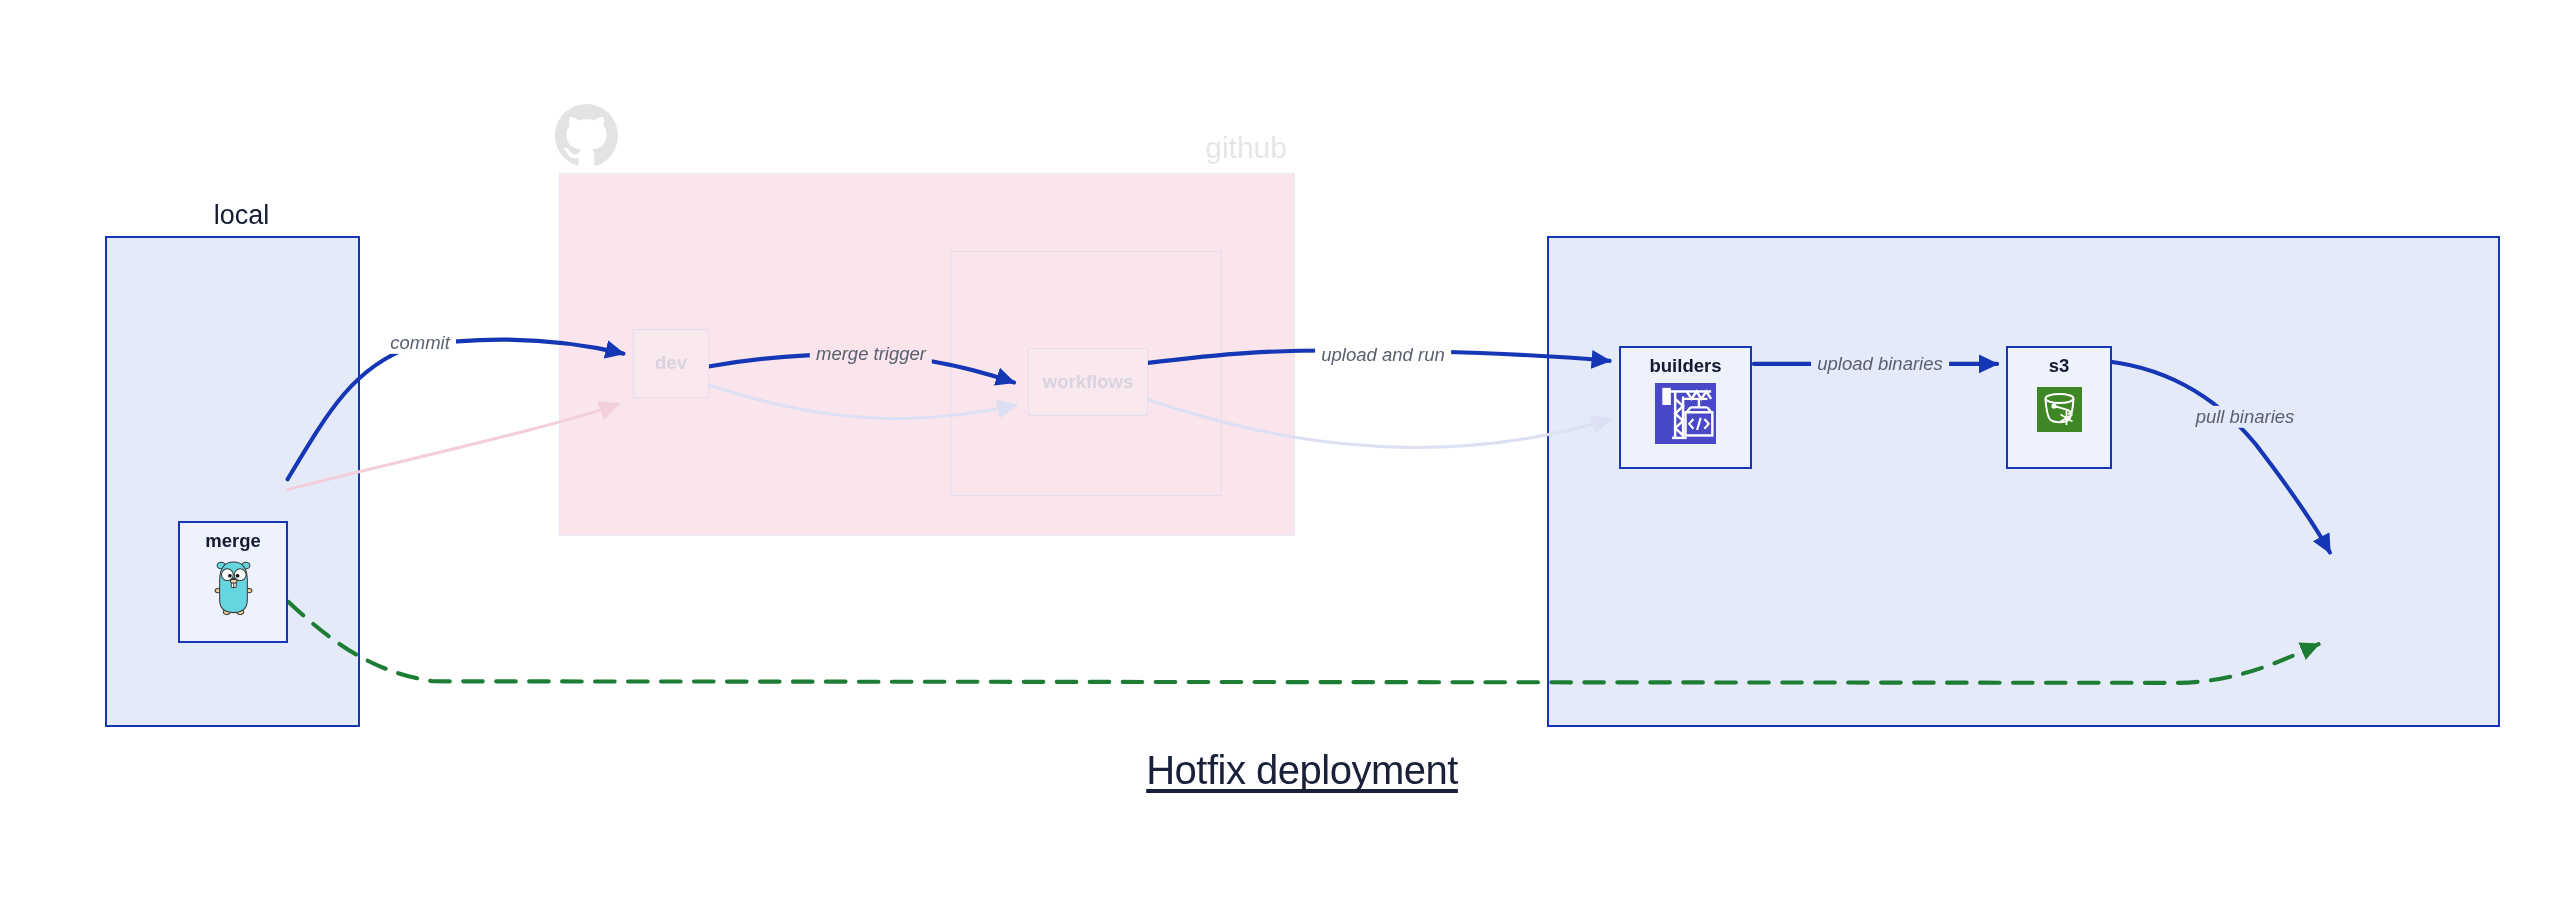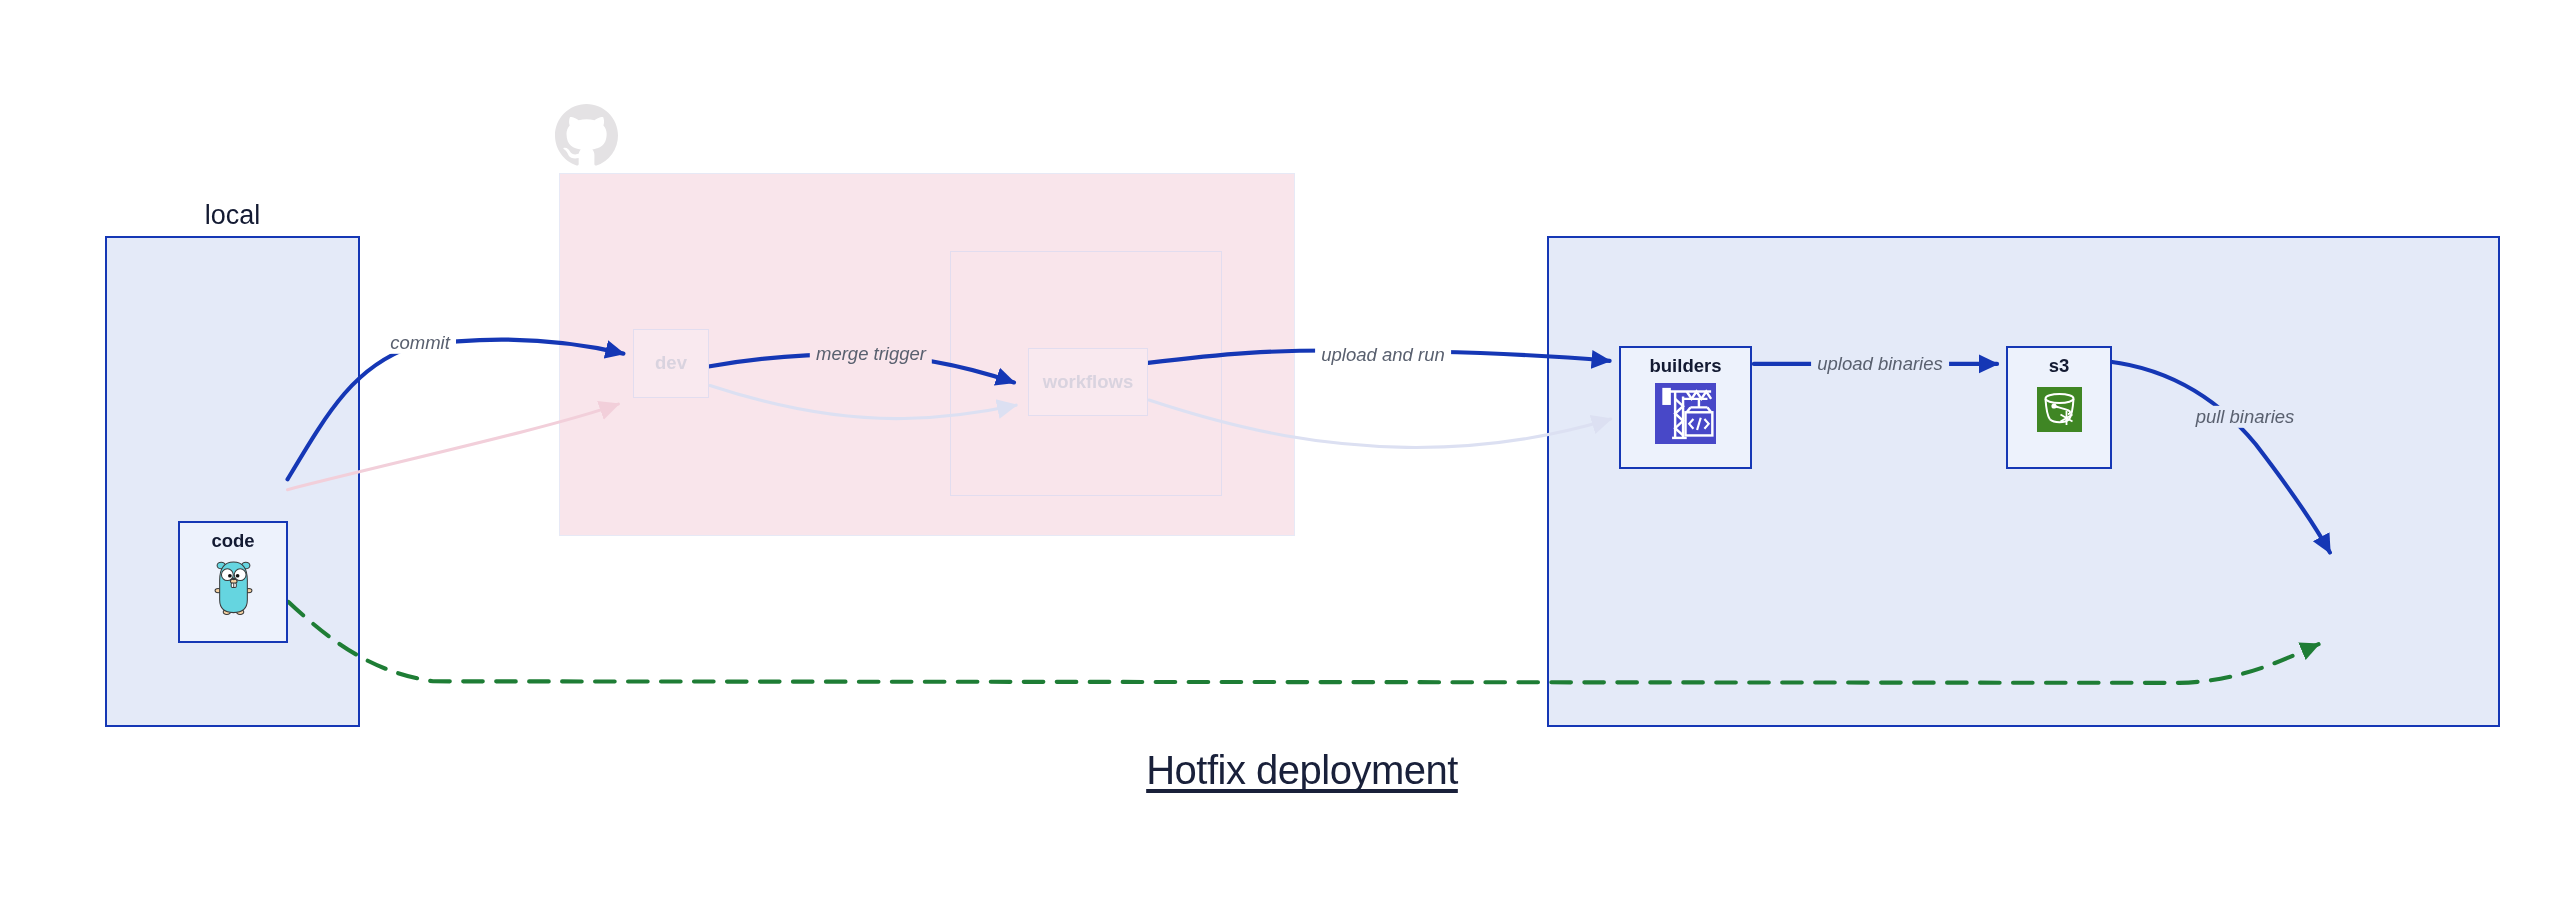--- a/index.html
+++ b/index.html
@@ -58,21 +58,22 @@
   .edge.blue{stroke:var(--edge-blue);stroke-width:8;}
   .edge.green{stroke:var(--edge-green);stroke-width:8;stroke-dasharray:38 26;}
   .edge.gpink{stroke:var(--ghost-pink-edge);stroke-width:6;}
   .edge.glav{stroke:var(--ghost-lavender-edge);stroke-width:6;}
 </style>
 </head>
 <body>
 
 <div id="canvas">
 
-  <div class="container-label" style="left:105px;top:200px;width:255px;">local</div>
+  <div class="container-label" style="left:114px;top:200px;width:255px;">local</div>
+  <div class="github-label" style="left:559px;top:131px;width:728px;">github</div>
   <div class="master-label" style="left:950px;top:221px;width:272px;">master</div>
 
   <div class="container-box" style="left:105px;top:236px;width:255px;height:491px;"></div>
   <div class="github-box" style="left:559px;top:173px;width:736px;height:363px;"></div>
   <div class="master-box" style="left:950px;top:251px;width:272px;height:245px;"></div>
   <div class="container-box" style="left:1547px;top:236px;width:953px;height:491px;"></div>
 
   <svg class="octocat" style="left:555px;top:104px;" width="63" height="63" viewBox="0 0 16 16">
     <path fill="var(--octocat-gray)" fill-rule="evenodd" d="M8 0C3.58 0 0 3.58 0 8c0 3.54 2.29 6.53 5.47 7.59.4.07.55-.17.55-.38 0-.19-.01-.82-.01-1.49-2.01.37-2.53-.49-2.69-.94-.09-.23-.48-.94-.82-1.13-.28-.15-.68-.52-.01-.53.63-.01 1.08.58 1.23.82.72 1.21 1.87.87 2.33.66.07-.52.28-.87.51-1.07-1.78-.2-3.64-.89-3.64-3.95 0-.87.31-1.59.82-2.15-.08-.2-.36-1.02.08-2.12 0 0 .67-.21 2.2.82.64-.18 1.32-.27 2-.27.68 0 1.36.09 2 .27 1.53-1.04 2.2-.82 2.2-.82.44 1.1.16 1.92.08 2.12.51.56.82 1.27.82 2.15 0 3.07-1.87 3.75-3.65 3.95.29.25.54.73.54 1.48 0 1.07-.01 1.93-.01 2.2 0 .21.15.46.55.38A8.01 8.01 0 0 0 16 8c0-4.42-3.58-8-8-8z"></path>
   </svg>
@@ -100,21 +101,21 @@
     <path class="edge blue" d="M558,930 C636,800 686,712 800,672 C960,648 1092,658 1210,686" marker-end="url(#ah-blue)"></path>
     <path class="edge blue" d="M1375,711 C1470,694 1555,687 1655,687 C1775,688 1880,712 1968,742" marker-end="url(#ah-blue)"></path>
     <path class="edge blue" d="M2228,704 C2390,684 2470,680 2585,680 C2760,680 2960,686 3124,700" marker-end="url(#ah-blue)"></path>
     <path class="edge blue" d="M3404,706 L3876,706" marker-end="url(#ah-blue)"></path>
     <path class="edge blue" d="M4070,699 C4200,709 4300,768 4378,862 C4444,948 4490,1014 4522,1072" marker-end="url(#ah-blue)"></path>
 
     <path class="edge green" d="M560,1168 C660,1262 735,1305 840,1322 L4230,1325 C4355,1323 4448,1272 4500,1250" marker-end="url(#ah-green)"></path>
   </svg>
 
   <div class="node" style="left:178px;top:477px;width:110px;height:122px;">
-    <div class="node-label">code</div>
+    <div class="node-label">merge</div>
     <div class="icon-wrap">
       <svg width="41" height="58" viewBox="0 0 80 110">
         <g stroke="#3a3a3a" stroke-width="2">
           <ellipse cx="16" cy="13" rx="8" ry="6.5" fill="var(--gopher-teal)"></ellipse>
           <ellipse cx="64" cy="13" rx="8" ry="6.5" fill="var(--gopher-teal)"></ellipse>
           <ellipse cx="10" cy="62" rx="6" ry="4" fill="var(--gopher-tan)"></ellipse>
           <ellipse cx="70" cy="62" rx="6" ry="4" fill="var(--gopher-tan)"></ellipse>
           <ellipse cx="27" cy="104" rx="7" ry="4.5" fill="var(--gopher-tan)"></ellipse>
           <ellipse cx="53" cy="104" rx="7" ry="4.5" fill="var(--gopher-tan)"></ellipse>
           <path d="M40,6 C60,6 67,20 67,42 L67,80 C67,97 56,105 40,105 C24,105 13,97 13,80 L13,42 C13,20 20,6 40,6 Z" fill="var(--gopher-teal)"></path>

